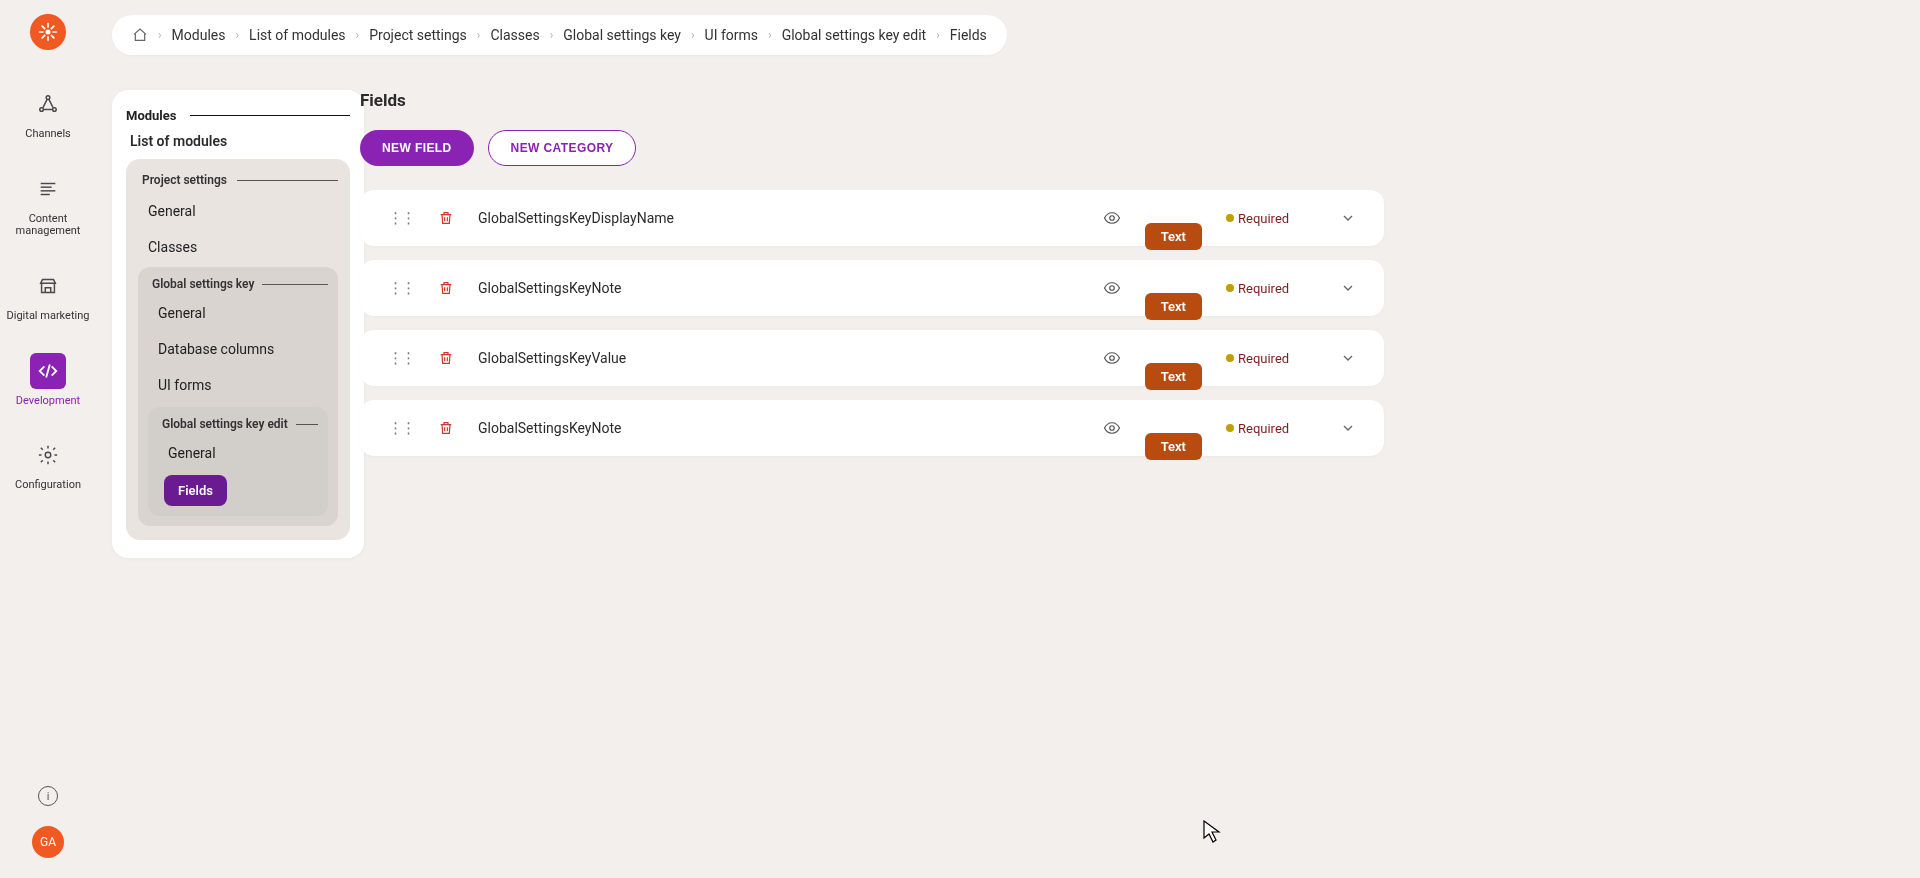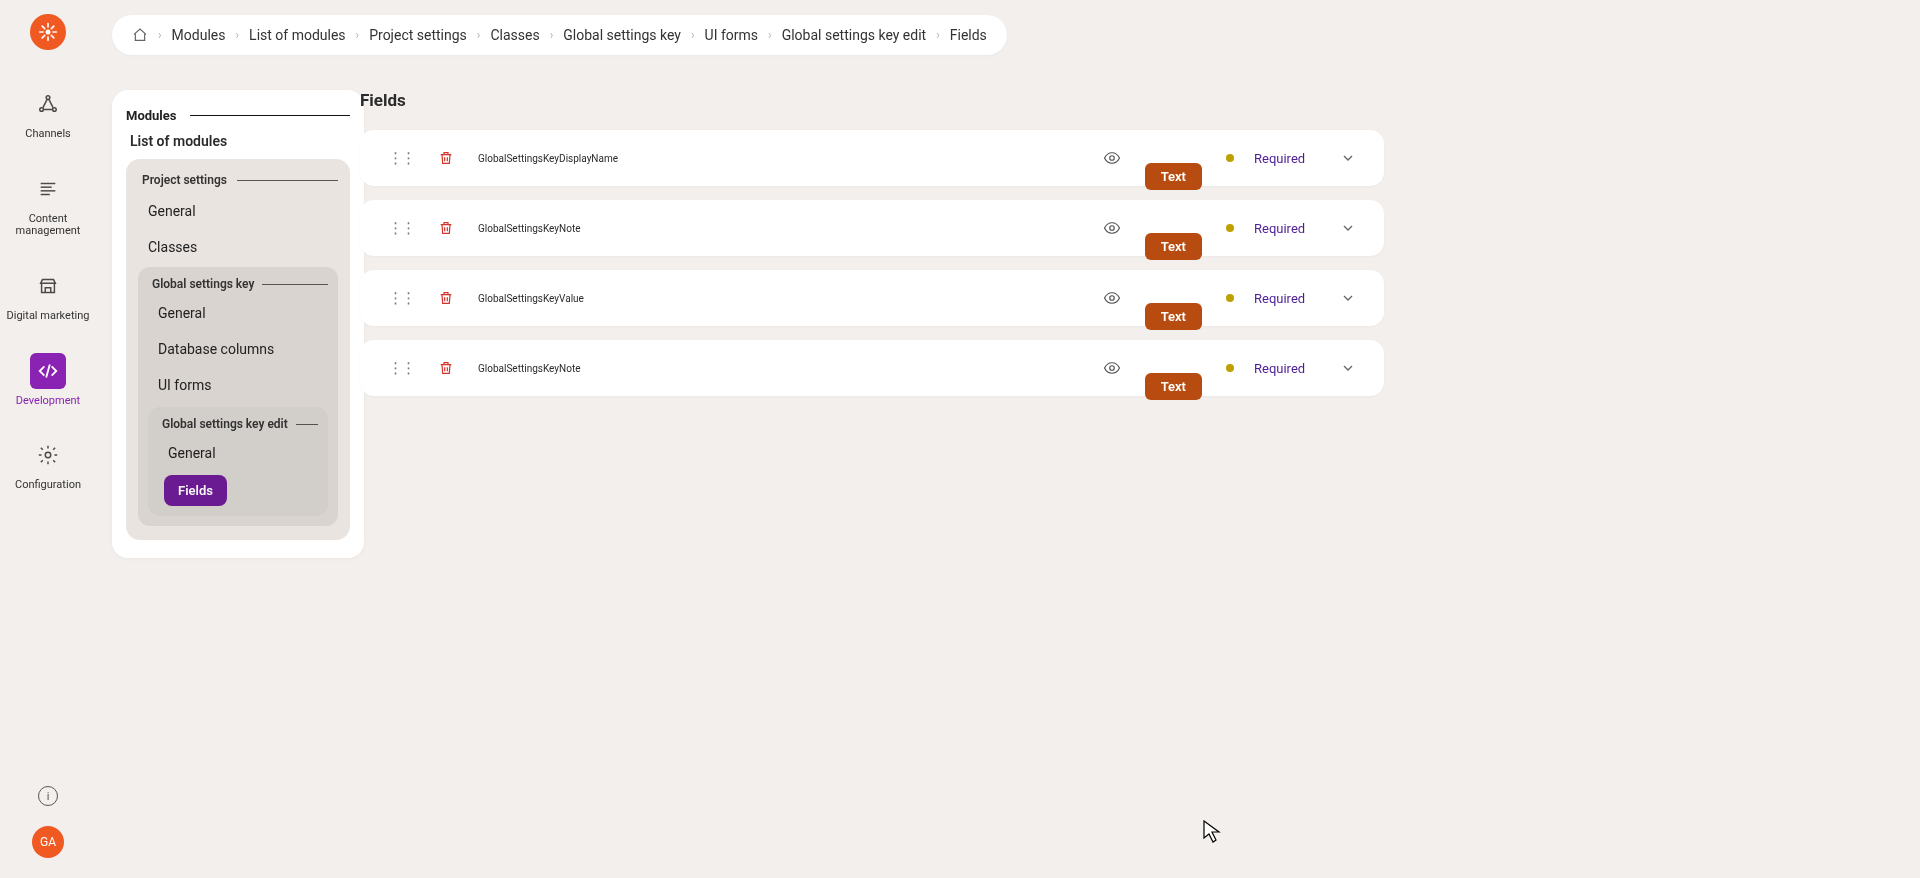--- a/index.html
+++ b/index.html
@@ -71,25 +71,25 @@
   .btn-row{display:flex;gap:14px;margin-bottom:24px;}
   .btn-primary{background:var(--purple);color:#fff;border:none;border-radius:18px;padding:10px 22px;font-size:12px;font-weight:700;letter-spacing:.4px;cursor:pointer;}
   .btn-secondary{background:#fff;color:var(--purple);border:1.5px solid var(--purple);border-radius:18px;padding:10px 22px;font-size:12px;font-weight:700;letter-spacing:.4px;cursor:pointer;}
   .field-row{
     background:#fff;border-radius:14px;height:56px;display:flex;align-items:center;
     padding:0 28px;margin-bottom:14px;gap:24px;width:968px;
     box-shadow:0 1px 3px rgba(0,0,0,0.03);
   }
   .drag{color:#777;cursor:grab;font-size:15px;letter-spacing:-2px;}
   .trash{color:var(--red);cursor:pointer;}
-  .field-name{flex:0 0 auto;font-size:10px;}
+  .field-name{flex:0 0 auto;font-size:14px;}
   .spacer{flex:1;}
   .eye{color:#555;cursor:pointer;}
   .type-badge{background:var(--brown);color:#fff;font-size:13px;font-weight:600;border-radius:6px;padding:6px 16px;margin-top:37px;}
-  .req{display:flex;align-items:center;gap:20px;font-size:13px;color:#4c1d95;min-width:90px;}
+  .req{display:flex;align-items:center;gap:4px;font-size:13px;color:#7f1d1d;min-width:90px;}
   .req-dot{width:8px;height:8px;border-radius:50%;background:var(--required);}
   .chev{color:#666;cursor:pointer;}
   svg{display:block;}
   
   .cursor{position:absolute;left:1203px;top:820px;pointer-events:none;}
 </style>
 </head>
 <body>
 
 <nav class="rail">
@@ -222,20 +222,24 @@
         </div>
         <span class="side-link">General</span>
         <span class="side-active-pill">Fields</span>
       </div>
     </div>
   </div>
 </aside>
 
 <main class="main">
   <h2>Fields</h2>
+  <div class="btn-row">
+    <button class="btn-primary">NEW FIELD</button>
+    <button class="btn-secondary">NEW CATEGORY</button>
+  </div>
   <div id="rows">
       <div class="field-row">
         <span class="drag">⋮⋮</span>
         <span class="trash">
           <svg width="16" height="16" viewBox="0 0 24 24" fill="none" stroke="currentColor" stroke-width="1.8">
             <path d="M4 7h16M9 7V4h6v3M6 7l1 13h10l1-13M10 11v6M14 11v6"></path>
           </svg>
         </span>
         <span class="field-name">GlobalSettingsKeyDisplayName</span>
         <span class="spacer"></span>

